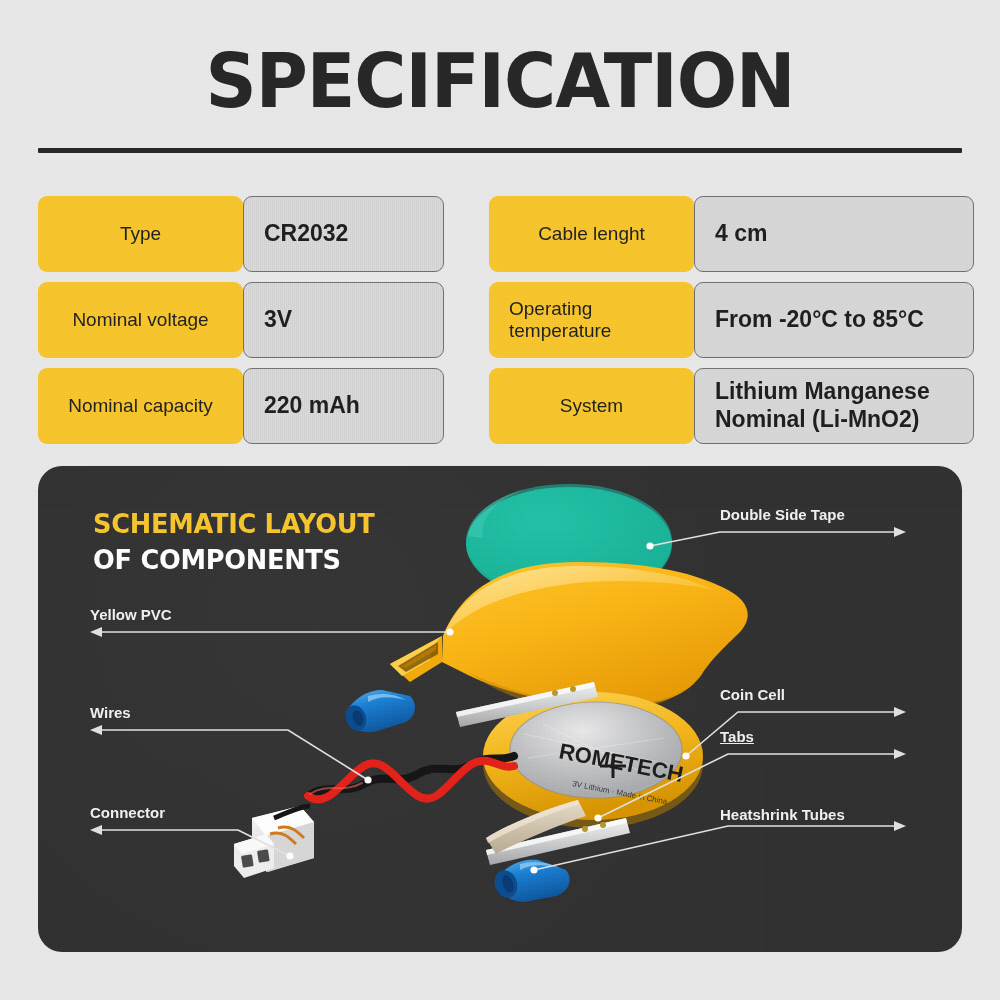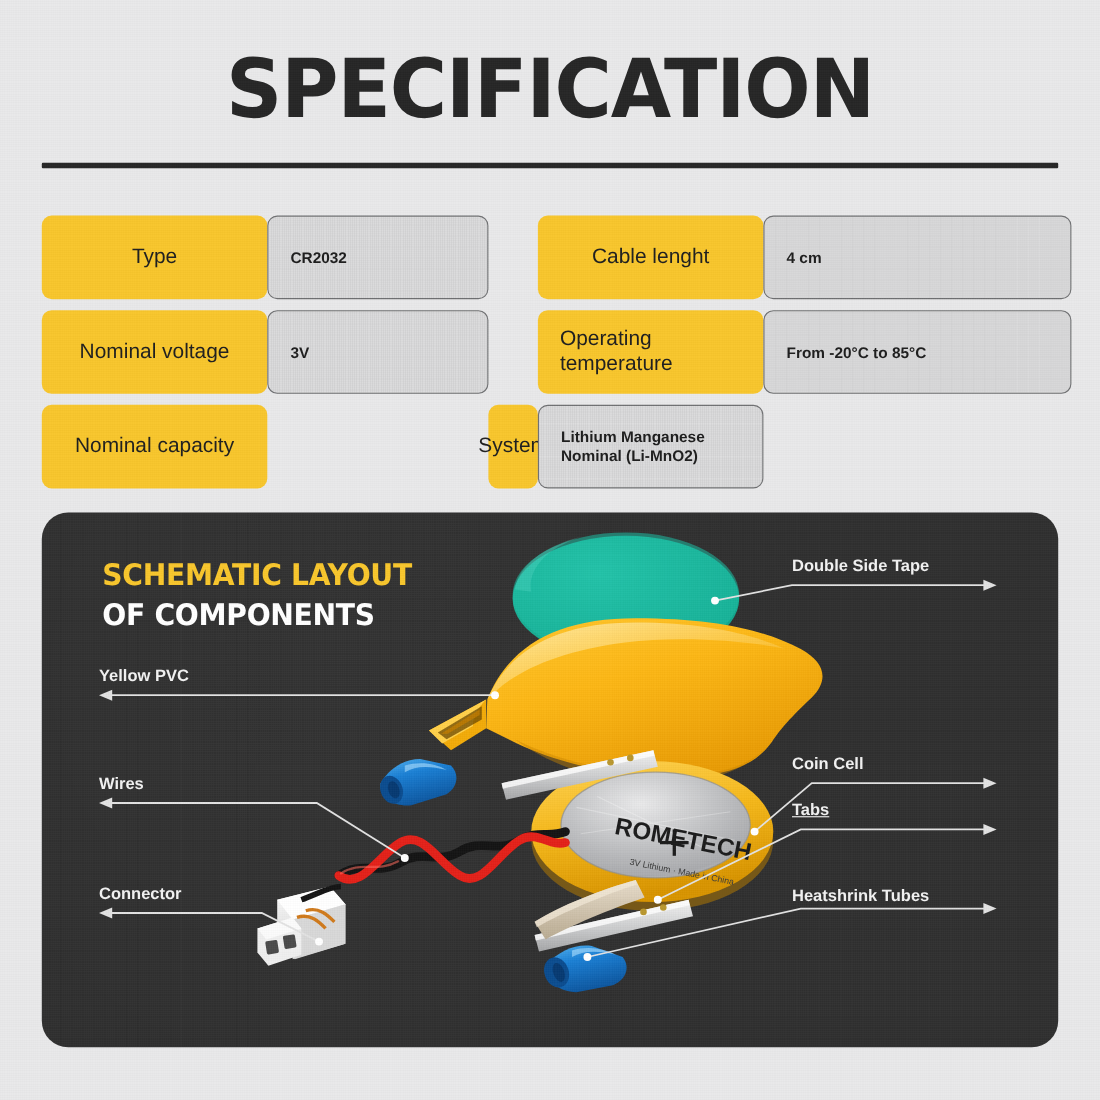--- a/index.html
+++ b/index.html
@@ -46,21 +46,21 @@
     display:flex;align-items:center;
     box-sizing:border-box;
     padding:0 20px;
   }
   .k{
     background:#f8c62c;border-radius:9px;
     color:#1f1f1f;font-size:19px;line-height:1.18;font-weight:400;justify-content:center;
   }
   .v{
     background:#dcdcdd;border:1.5px solid #6f7072;border-radius:9px;
-    color:#1f1f1f;font-size:14px;line-height:1.2;font-weight:bold;
+    color:#1f1f1f;font-size:23px;line-height:1.2;font-weight:bold;
     position:relative;overflow:hidden;
   }
   .v::after{
     content:"";position:absolute;inset:0;pointer-events:none;opacity:.5;
     background-image:
       repeating-linear-gradient(0deg, rgba(0,0,0,.05) 0 1px, rgba(255,255,255,.05) 1px 2px),
       repeating-linear-gradient(90deg, rgba(0,0,0,.04) 0 1px, rgba(255,255,255,.04) 1px 2px);
   }
   .v span{position:relative;z-index:2;}
   .gap{}
@@ -131,20 +131,23 @@
     <div class="gap"></div>
     <div class="cell k">
         <span>Operating temperature</span>
       </div>
     <div class="cell v">
         <span>From -20°C to 85°C</span>
       </div>
 
     <div class="cell k">
         <span>Nominal capacity</span>
+      </div>
+    <div class="cell v">
+        <span>220 mAh</span>
       </div>
     <div class="gap"></div>
     <div class="cell k">
         <span>System</span>
       </div>
     <div class="cell v">
         <span>Lithium Manganese Nominal (Li-MnO2)</span>
       </div>
   </div>
 

